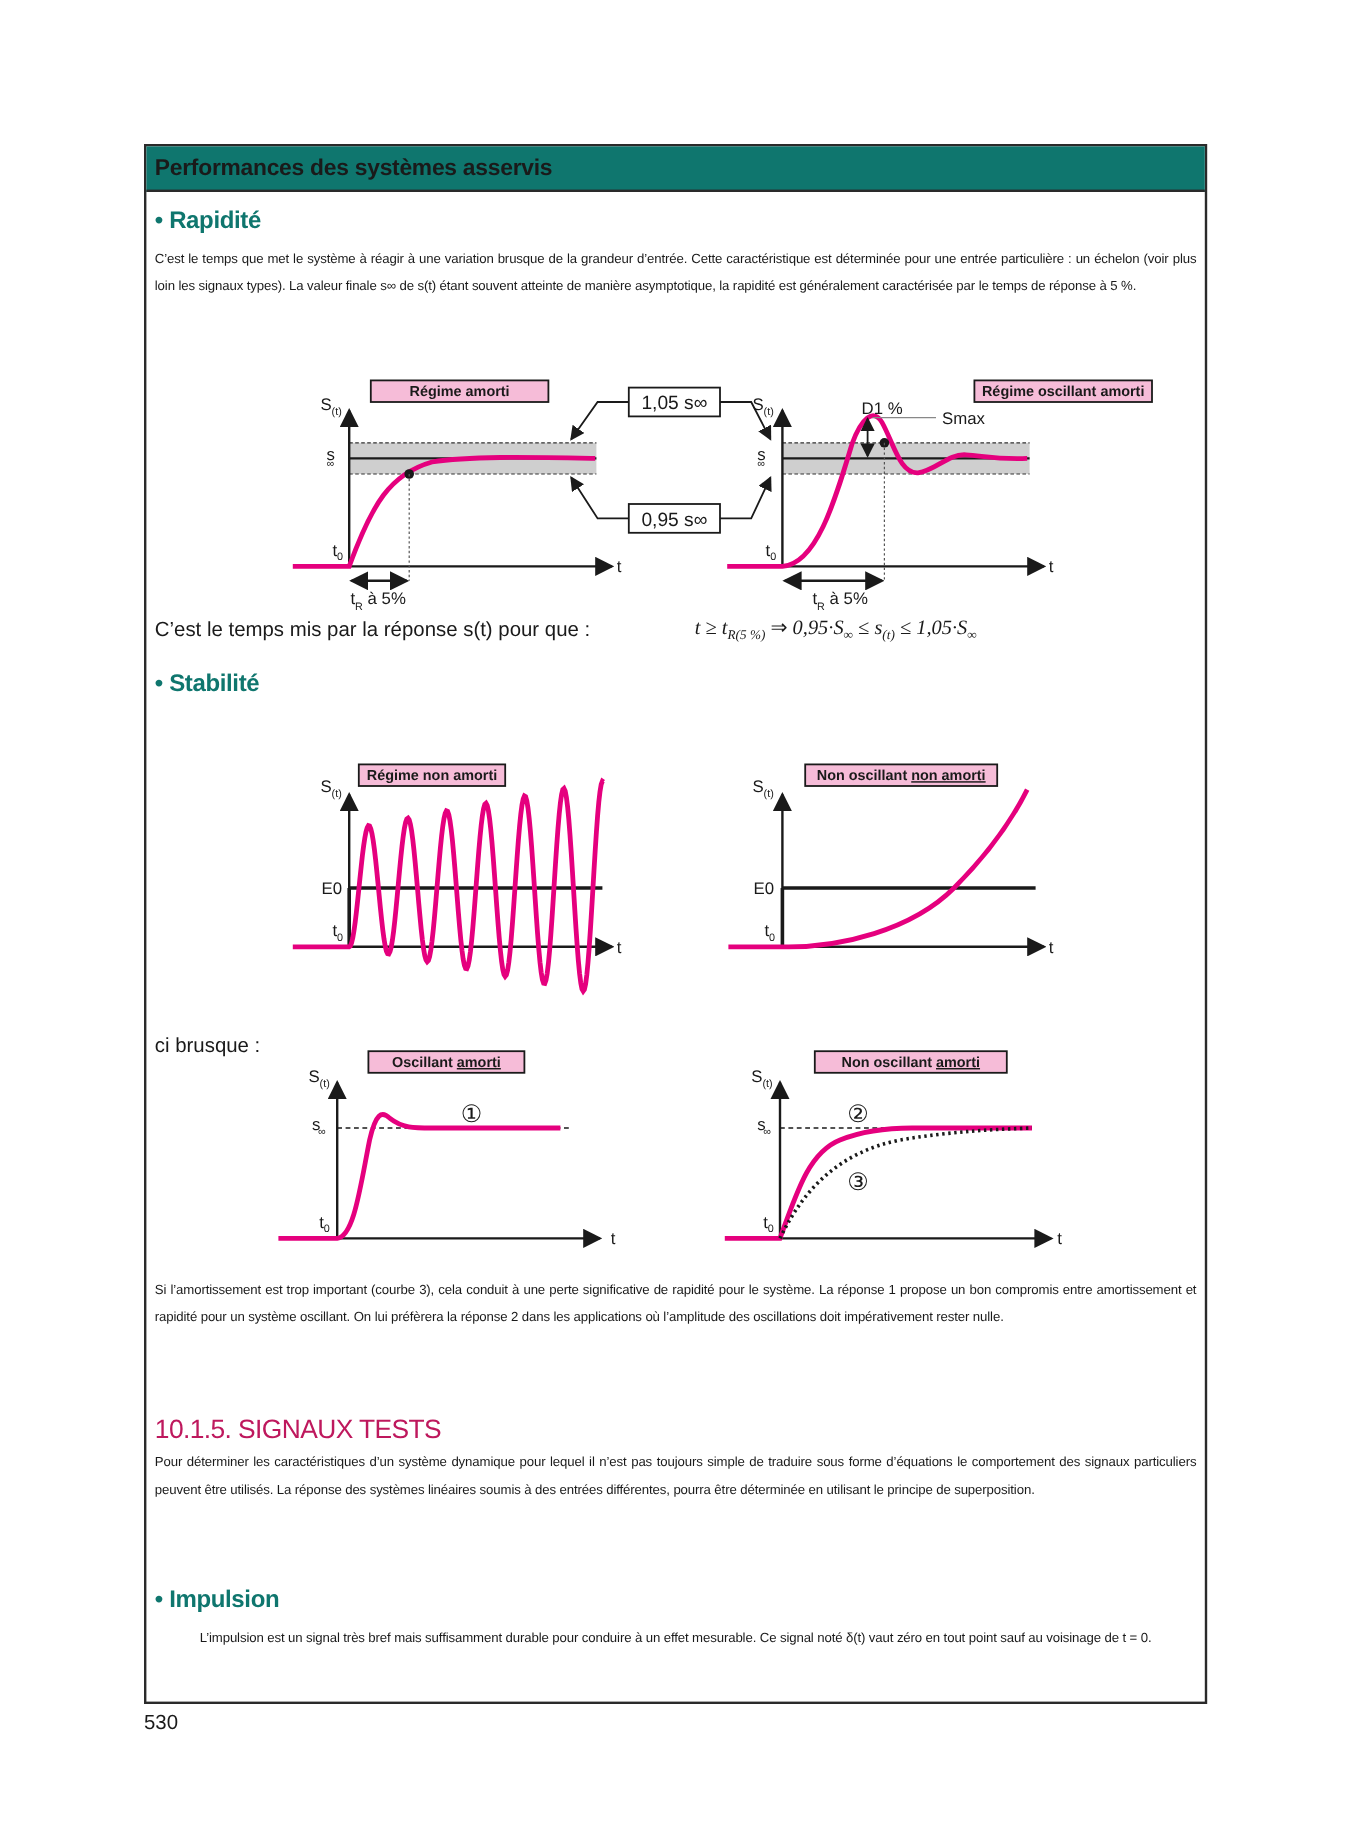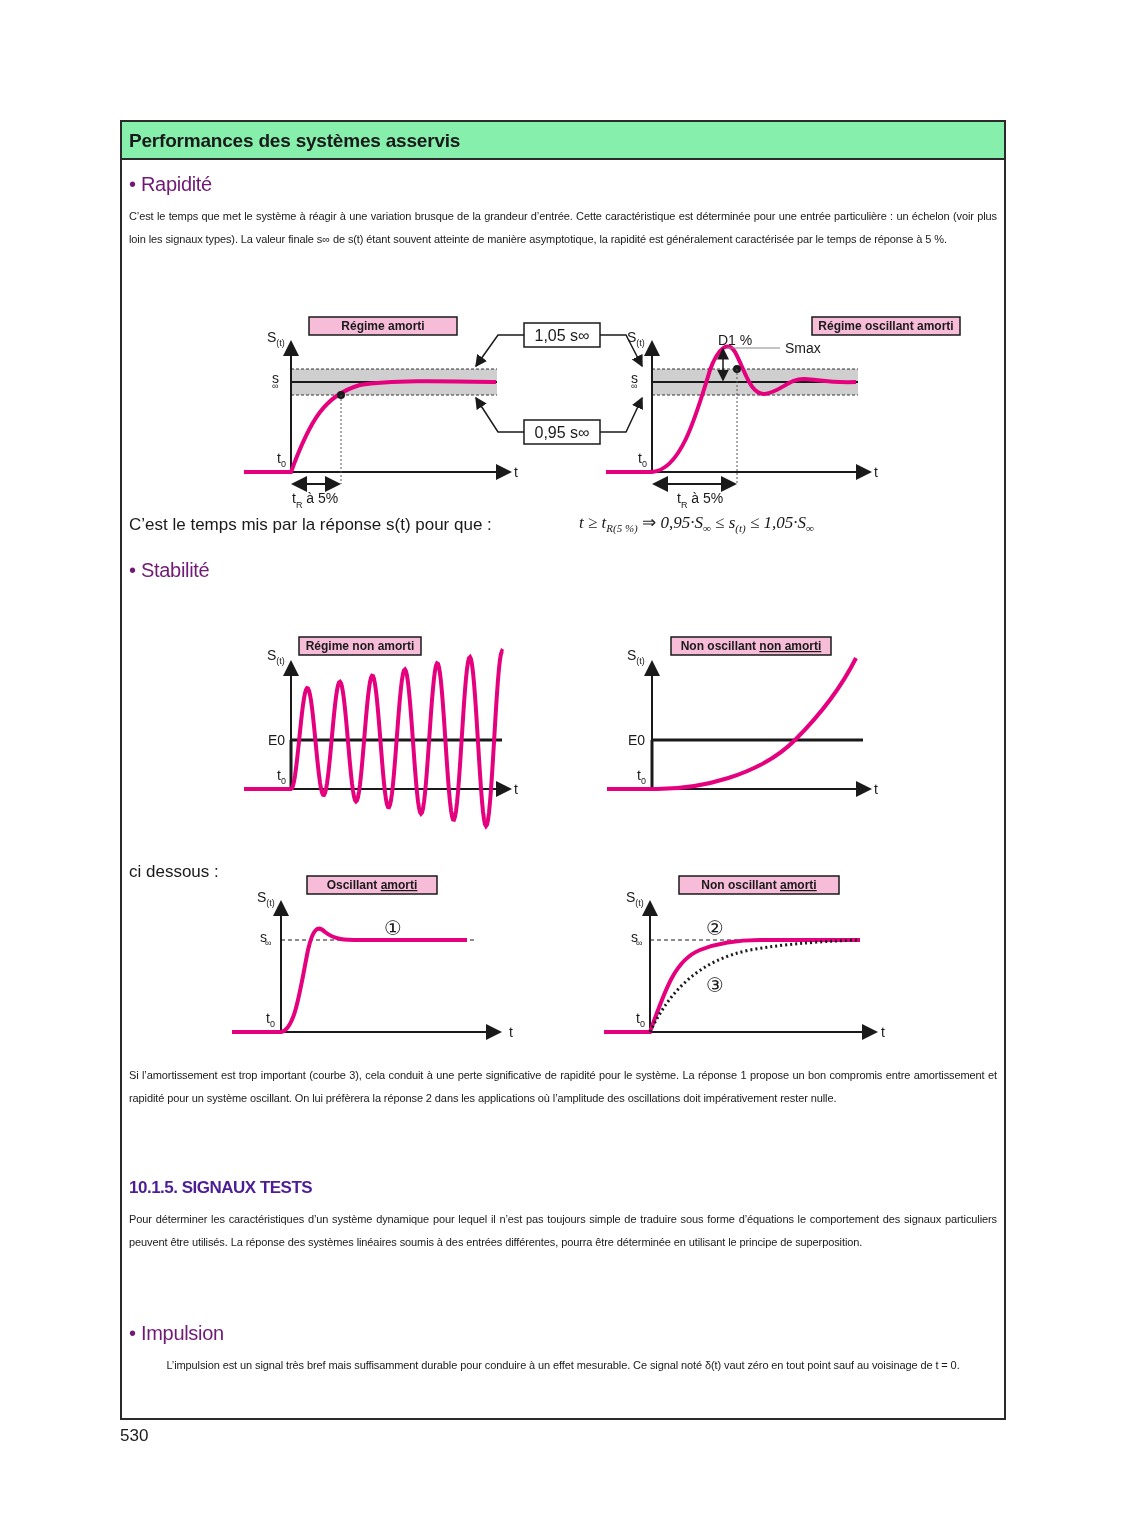--- a/index.html
+++ b/index.html
@@ -1,21 +1,21 @@
 <!DOCTYPE html>
 <html><head>
 <meta charset="utf-8">
 <style>
   html,body{margin:0;padding:0;background:#fff;}
   body{width:1125px;height:1539px;position:relative;font-family:"Liberation Sans",sans-serif;color:#1a1a1a;}
   .frame{position:absolute;left:120px;top:120px;width:882px;height:1296px;border:2px solid #2a2a2a;box-sizing:content-box;}
-  .title-bar{position:absolute;left:0;top:0;width:882px;height:36px;background:#86efac;border-bottom:2px solid #2a2a2a;}
+  .title-bar{position:absolute;left:0;top:0;width:882px;height:36px;background:#0f766e;border-bottom:2px solid #2a2a2a;}
   .title-bar span{position:absolute;left:7px;top:8px;font-size:19px;font-weight:bold;font-stretch:condensed;letter-spacing:-0.2px;color:#1a1a1a;}
-  .h-pink{position:absolute;left:7px;font-size:20px;font-weight:normal;color:#701a75;letter-spacing:-0.3px;}
-  .h-sec{position:absolute;left:7px;font-size:17px;font-weight:bold;color:#4c1d95;letter-spacing:-0.5px;}
+  .h-pink{position:absolute;left:7px;font-size:20px;font-weight:bold;color:#0f766e;letter-spacing:-0.3px;}
+  .h-sec{position:absolute;left:7px;font-size:22px;font-weight:normal;color:#be185d;letter-spacing:-0.5px;}
   .para{position:absolute;left:7px;width:868px;font-size:11px;line-height:22.6px;text-align:justify;letter-spacing:-0.1px;}
   .para.nj{text-align:center;}
   .line{position:absolute;left:7px;font-size:17px;white-space:nowrap;}
   .eq{position:absolute;font-family:"Liberation Serif",serif;font-size:17px;font-style:italic;white-space:nowrap;}
   .eq sub{font-size:11px;}
   .page-num{position:absolute;left:120px;top:1426px;font-size:17px;}
   svg{position:absolute;left:0;top:0;overflow:visible;}
   .lbl{font-family:"Liberation Sans",sans-serif;font-size:14px;fill:#1a1a1a;}
   .lbl-s{font-family:"Liberation Sans",sans-serif;font-size:9px;fill:#1a1a1a;}
   .tag{font-family:"Liberation Sans",sans-serif;font-size:12px;font-weight:bold;fill:#1a1a1a;}
@@ -37,21 +37,21 @@
   <div class="eq" style="left:457px;top:390px">
     <span>t ≥ t</span><sub>R(5 %)</sub>
     <span style="font-style:normal">⇒</span>
     <span>0,95·S</span><sub>∞</sub>
     <span>≤ s</span><sub>(t)</sub>
     <span>≤ 1,05·S</span><sub>∞</sub>
   </div>
 
   <div class="h-pink" style="top:437px">• Stabilité</div>
 
-  <div class="line" style="top:740px">ci dessous :</div>
+  <div class="line" style="top:740px">ci brusque :</div>
 
   <div class="para" style="top:942px">Si l’amortissement est trop important (courbe 3), cela conduit à une perte significative de rapidité pour le système. La réponse 1 propose un bon compromis entre amortissement et rapidité pour un système oscillant. On lui préfèrera la réponse 2 dans les applications où l’amplitude des oscillations doit impérativement rester nulle.</div>
 
   <div class="h-sec" style="top:1056px">10.1.5. SIGNAUX TESTS</div>
   <div class="para" style="top:1086px">Pour déterminer les caractéristiques d’un système dynamique pour lequel il n’est pas toujours simple de traduire sous forme d’équations le comportement des signaux particuliers peuvent être utilisés. La réponse des systèmes linéaires soumis à des entrées différentes, pourra être déterminée en utilisant le principe de superposition.</div>
 
   <div class="h-pink" style="top:1200px">• Impulsion</div>
   <div class="para nj" style="top:1232px">L’impulsion est un signal très bref mais suffisamment durable pour conduire à un effet mesurable. Ce signal noté δ(t) vaut zéro en tout point sauf au voisinage de t = 0.</div>
 </div>
 

